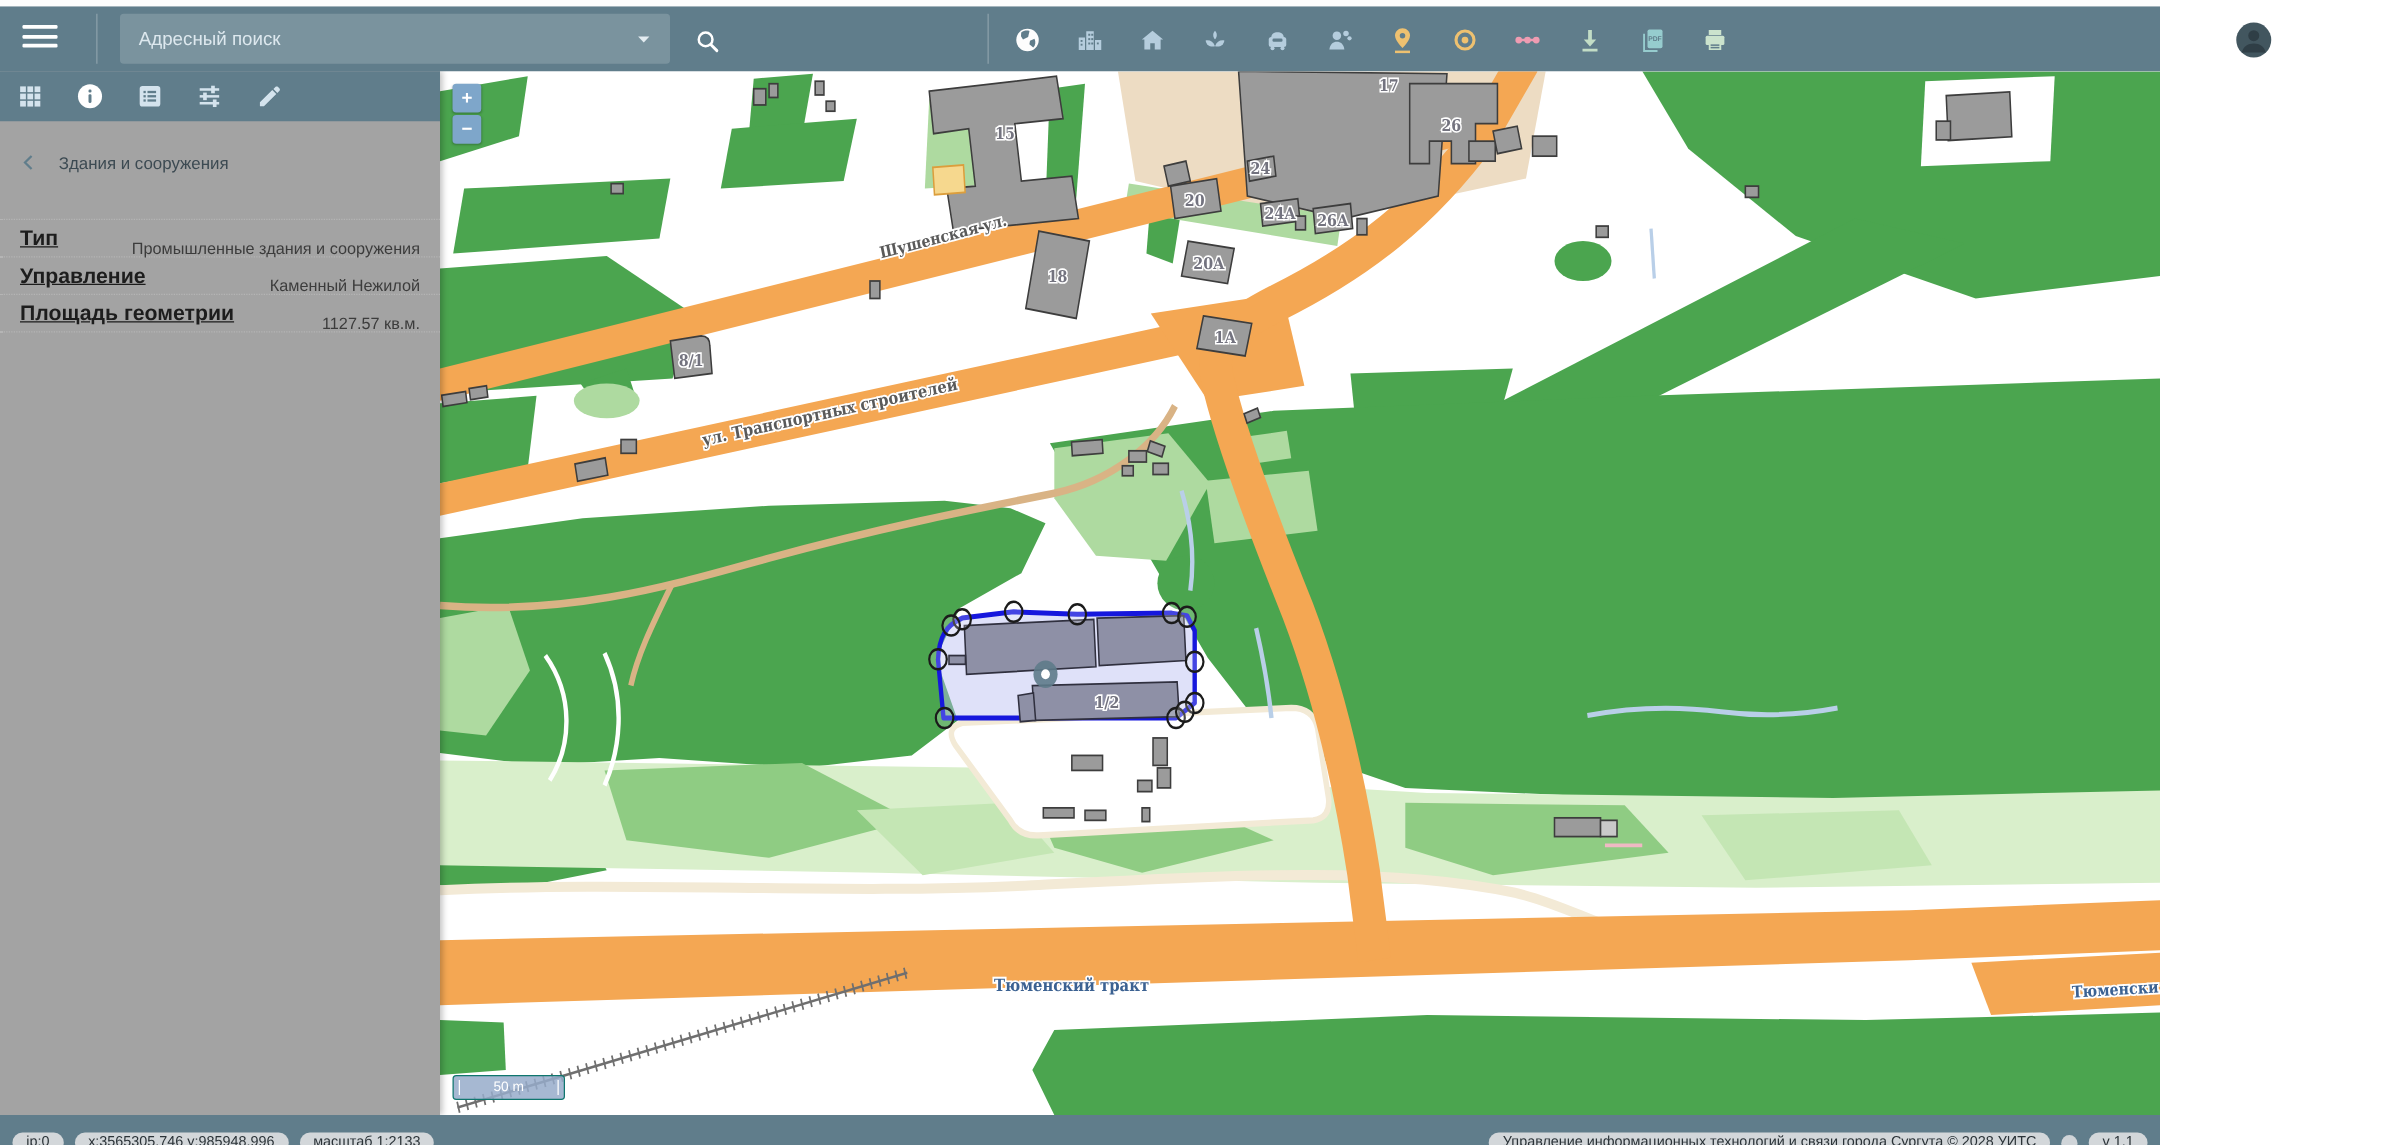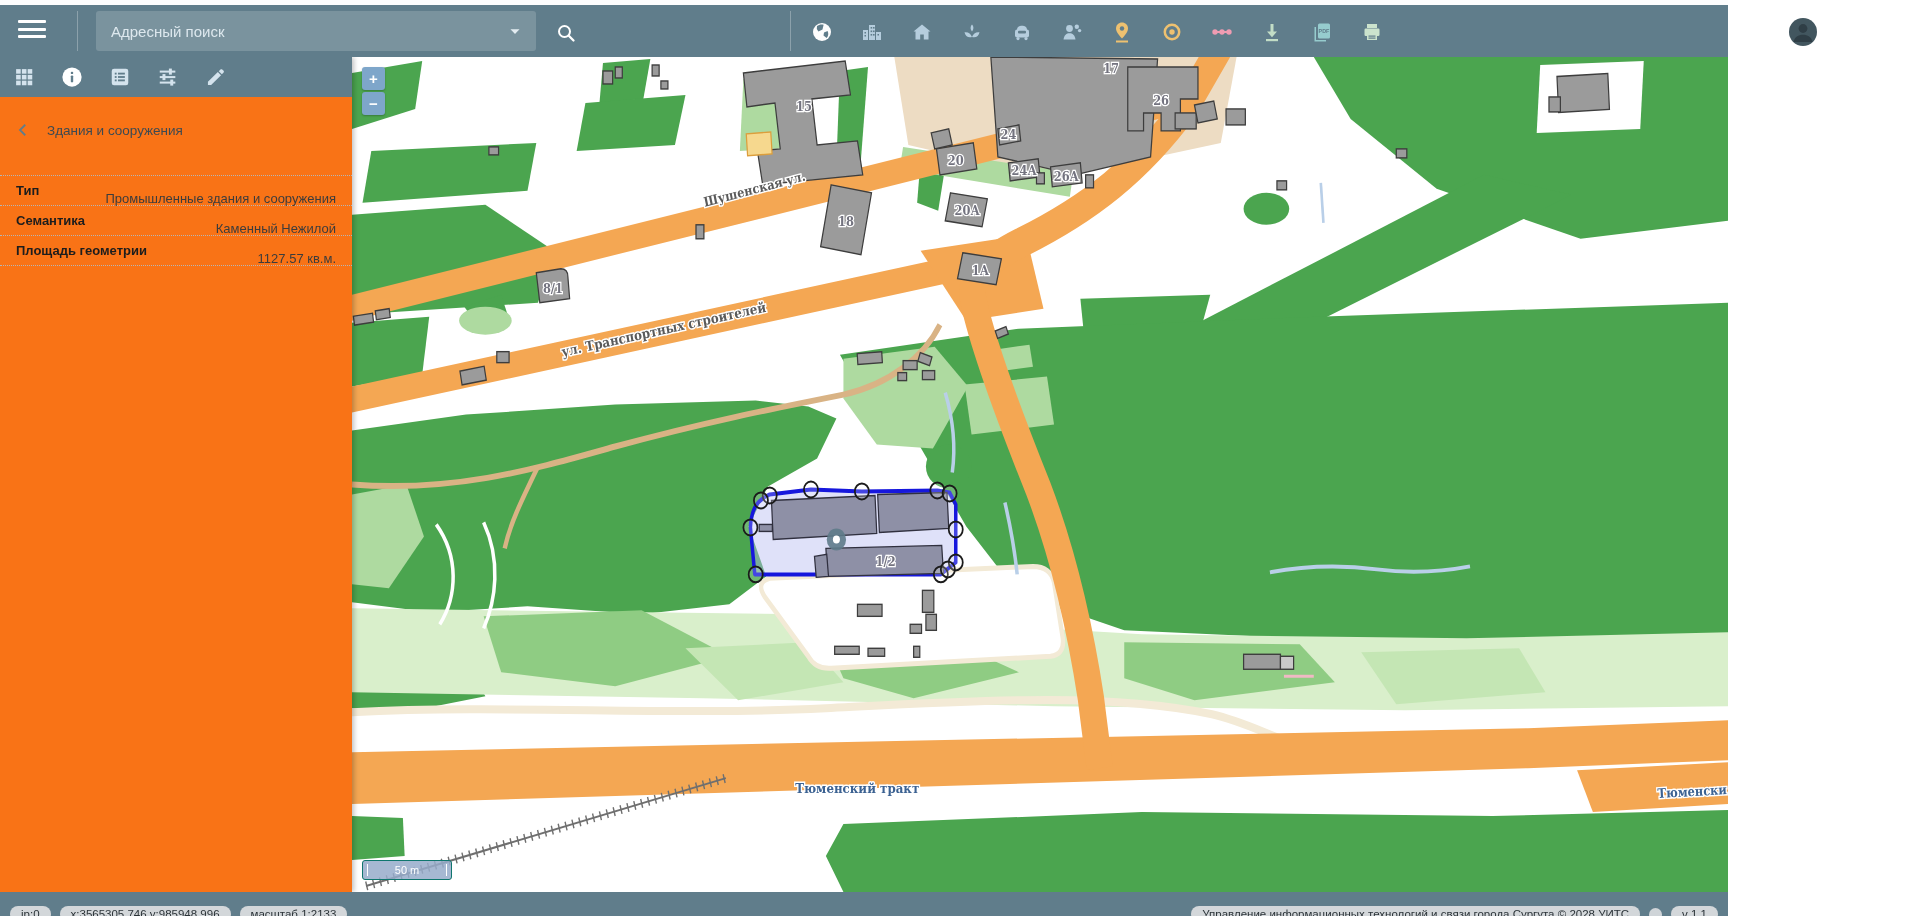--- a/index.html
+++ b/index.html
@@ -15,30 +15,30 @@
   .hamburger span { display:block; height:3px; background:#fff; border-radius:1px; margin-bottom:4.5px; }
   .searchbox { position:absolute; left:96px; top:6px; width:440px; height:40px;
                background:rgba(255,255,255,0.17); border-radius:3px; display:flex; align-items:center;
                padding:0 12px 0 15px; cursor:pointer; }
   .searchbox .ph { color:#dde8ee; font-size:15px; flex:1; }
   .icon-btn { width:24px; height:24px; display:inline-block; }
   .tool-icons { position:absolute; left:810px; top:15px; display:flex; gap:26px; align-items:center; }
   .tool-icons .icon-btn { cursor:pointer; }
 
   
-  .sidebar { position:absolute; left:0; top:57px; width:352px; bottom:24px; background:#f97316;
+  .sidebar { position:absolute; left:0; top:57px; width:352px; bottom:24px; background:#a3a3a3;
              box-shadow:2px 0 5px rgba(0,0,0,0.25); z-index:20; }
   .side-toolbar { height:40px; background:#607d8b; display:flex; align-items:center; padding-left:13px; gap:26px; }
   .side-toolbar .icon-btn { width:22px; height:22px; cursor:pointer; }
   .panel-header { display:flex; align-items:center; gap:15px; padding:24px 14px 10px 14px; }
   .panel-title { font-size:13.5px; color:#3c4a52; }
   .prop-table { margin-top:26px; border-top:1px dotted #b5b5b5; }
   .prop-row { display:flex; justify-content:space-between; align-items:center; height:30px;
               padding:0 16px; border-bottom:1px dotted #b5b5b5; white-space:nowrap; }
-  .prop-row .lbl { font-weight:bold; font-size:13px; color:#1d1d1d; }
+  .prop-row .lbl { font-weight:bold; font-size:17px; color:#1d1d1d;text-decoration:underline; }
   .prop-row .val { font-size:13px; color:#3c3c3c;margin-top:16px; }
 
   
   .map { position:absolute; left:352px; top:57px; right:0; bottom:24px; background:#fff; overflow:hidden; }
   .map svg.canvas { position:absolute; left:0; top:0; width:100%; height:100%; }
   .zoomctl { position:absolute; left:10px; top:10px; z-index:5; }
   .zoombtn { width:23px; height:23px; background:#7ea6ca; color:#fff; font-size:15px; font-weight:bold;
              text-align:center; line-height:23px; border-radius:3px; margin-bottom:2px; cursor:pointer;
              box-shadow:0 1px 2px rgba(0,0,0,0.25); user-select:none; }
   .scalebar { position:absolute; left:10px; bottom:12px; width:90px; height:20px; z-index:5;
@@ -240,21 +240,21 @@
       </svg>
       <span class="panel-title">Здания и сооружения</span>
     </div>
 
     <div class="prop-table">
       <div class="prop-row">
         <span class="lbl">Тип</span>
         <span class="val">Промышленные здания и сооружения</span>
       </div>
       <div class="prop-row">
-        <span class="lbl">Семантика</span>
+        <span class="lbl">Управление</span>
         <span class="val">Каменный Нежилой</span>
       </div>
       <div class="prop-row">
         <span class="lbl">Площадь геометрии</span>
         <span class="val">1127.57 кв.м.</span>
       </div>
     </div>
   </div>
 
   <div class="map">

